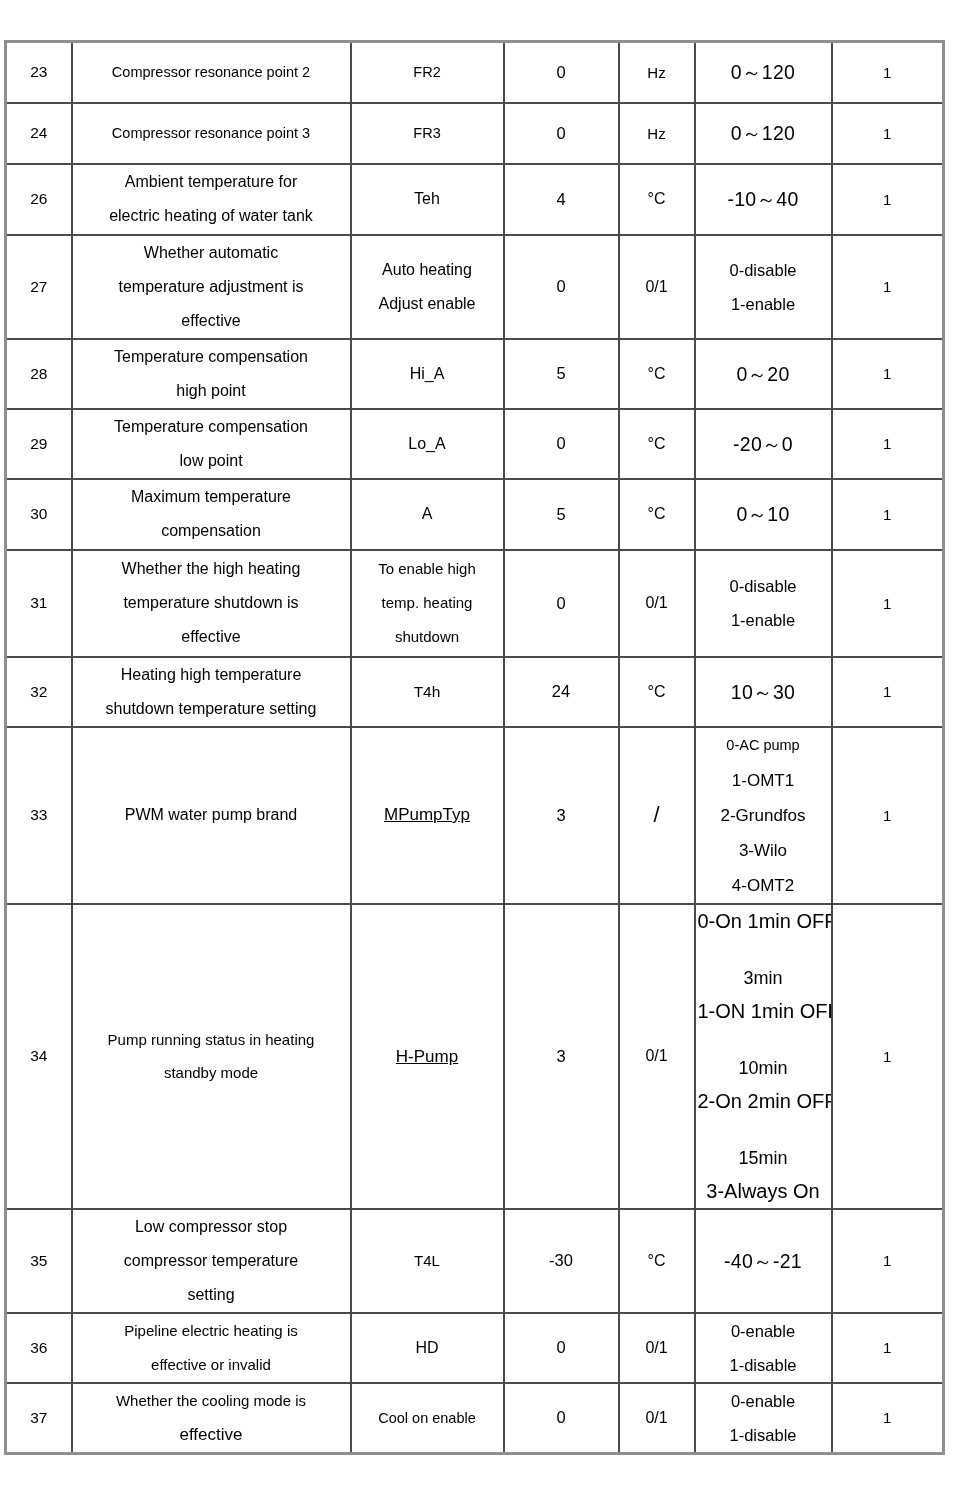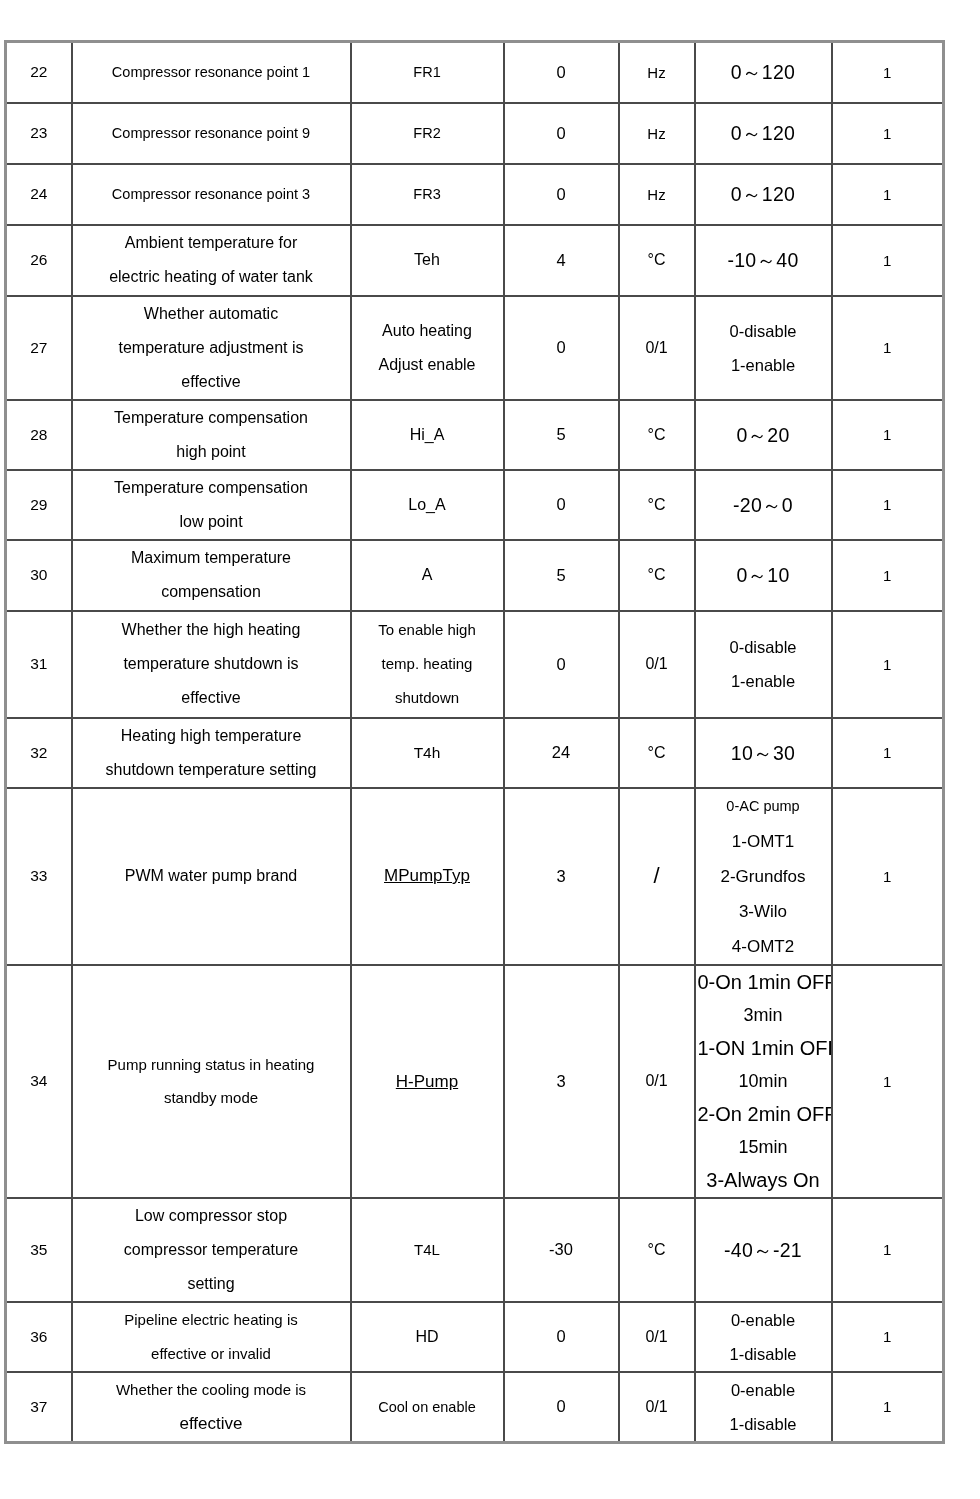--- a/index.html
+++ b/index.html
@@ -50,21 +50,21 @@
   tr.sm .c-unit{font-size:15px;}
 
   .f14{font-size:14.5px !important;}
   .f15{font-size:15px !important;}
   .f155{font-size:15.5px !important;border-radius:24px;}
   .f17{font-size:17px !important;text-decoration:underline;}
   .slash{font-size:22px !important;}
 
   .ln{line-height:34px;white-space:nowrap;}
   .ln.md{font-size:17px;}
-  .ln.lg{font-size:18px;}
+  .ln.lg{font-size:18px;margin-top:24px;}
   .ln.xl{font-size:19.5px;letter-spacing:0.3px;}
   tr.r33 .c-range .ln{line-height:35px;font-size:14.5px;}
   tr.r33 .c-range .ln.md{font-size:17px;}
   tr.r34 .ln{line-height:33px;}
   tr.r34 .c-range .ln{font-size:20px;}
   tr.r34 .c-range .ln.lg{font-size:18px;}
   tr.r37 .c-desc .ln{font-size:15px;}
   tr.r37 .c-desc .ln.md{font-size:17px;}
   tr.r36 .c-desc .ln{font-size:15px;}
   tr.r34 .c-desc .ln{font-size:15px;}
@@ -76,39 +76,24 @@
   <colgroup>
     <col style="width:66px">
       <col style="width:279px">
       <col style="width:153px">
     <col style="width:115px">
       <col style="width:76px">
       <col style="width:137px">
     <col style="width:112px">
   </colgroup>
   <tbody>
-    <tr class="r22 sm">
-      <td class="c-num">22</td>
-      <td class="c-desc">
-          <div class="ln">Compressor resonance point 1</div>
-        </td>
-      <td class="c-code">
-          <div class="ln">FR1</div>
-        </td>
-      <td class="c-def">0</td>
-      <td class="c-unit">Hz</td>
-      <td class="c-range">
-          <div class="ln xl">0～120</div>
-        </td>
-      <td class="c-step">1</td>
-    </tr>
     <tr class="r23 sm">
       <td class="c-num">23</td>
       <td class="c-desc">
-          <div class="ln">Compressor resonance point 9</div>
+          <div class="ln">Compressor resonance point 2</div>
         </td>
       <td class="c-code">
           <div class="ln">FR2</div>
         </td>
       <td class="c-def">0</td>
       <td class="c-unit">Hz</td>
       <td class="c-range">
           <div class="ln xl">0～120</div>
         </td>
       <td class="c-step">1</td>

